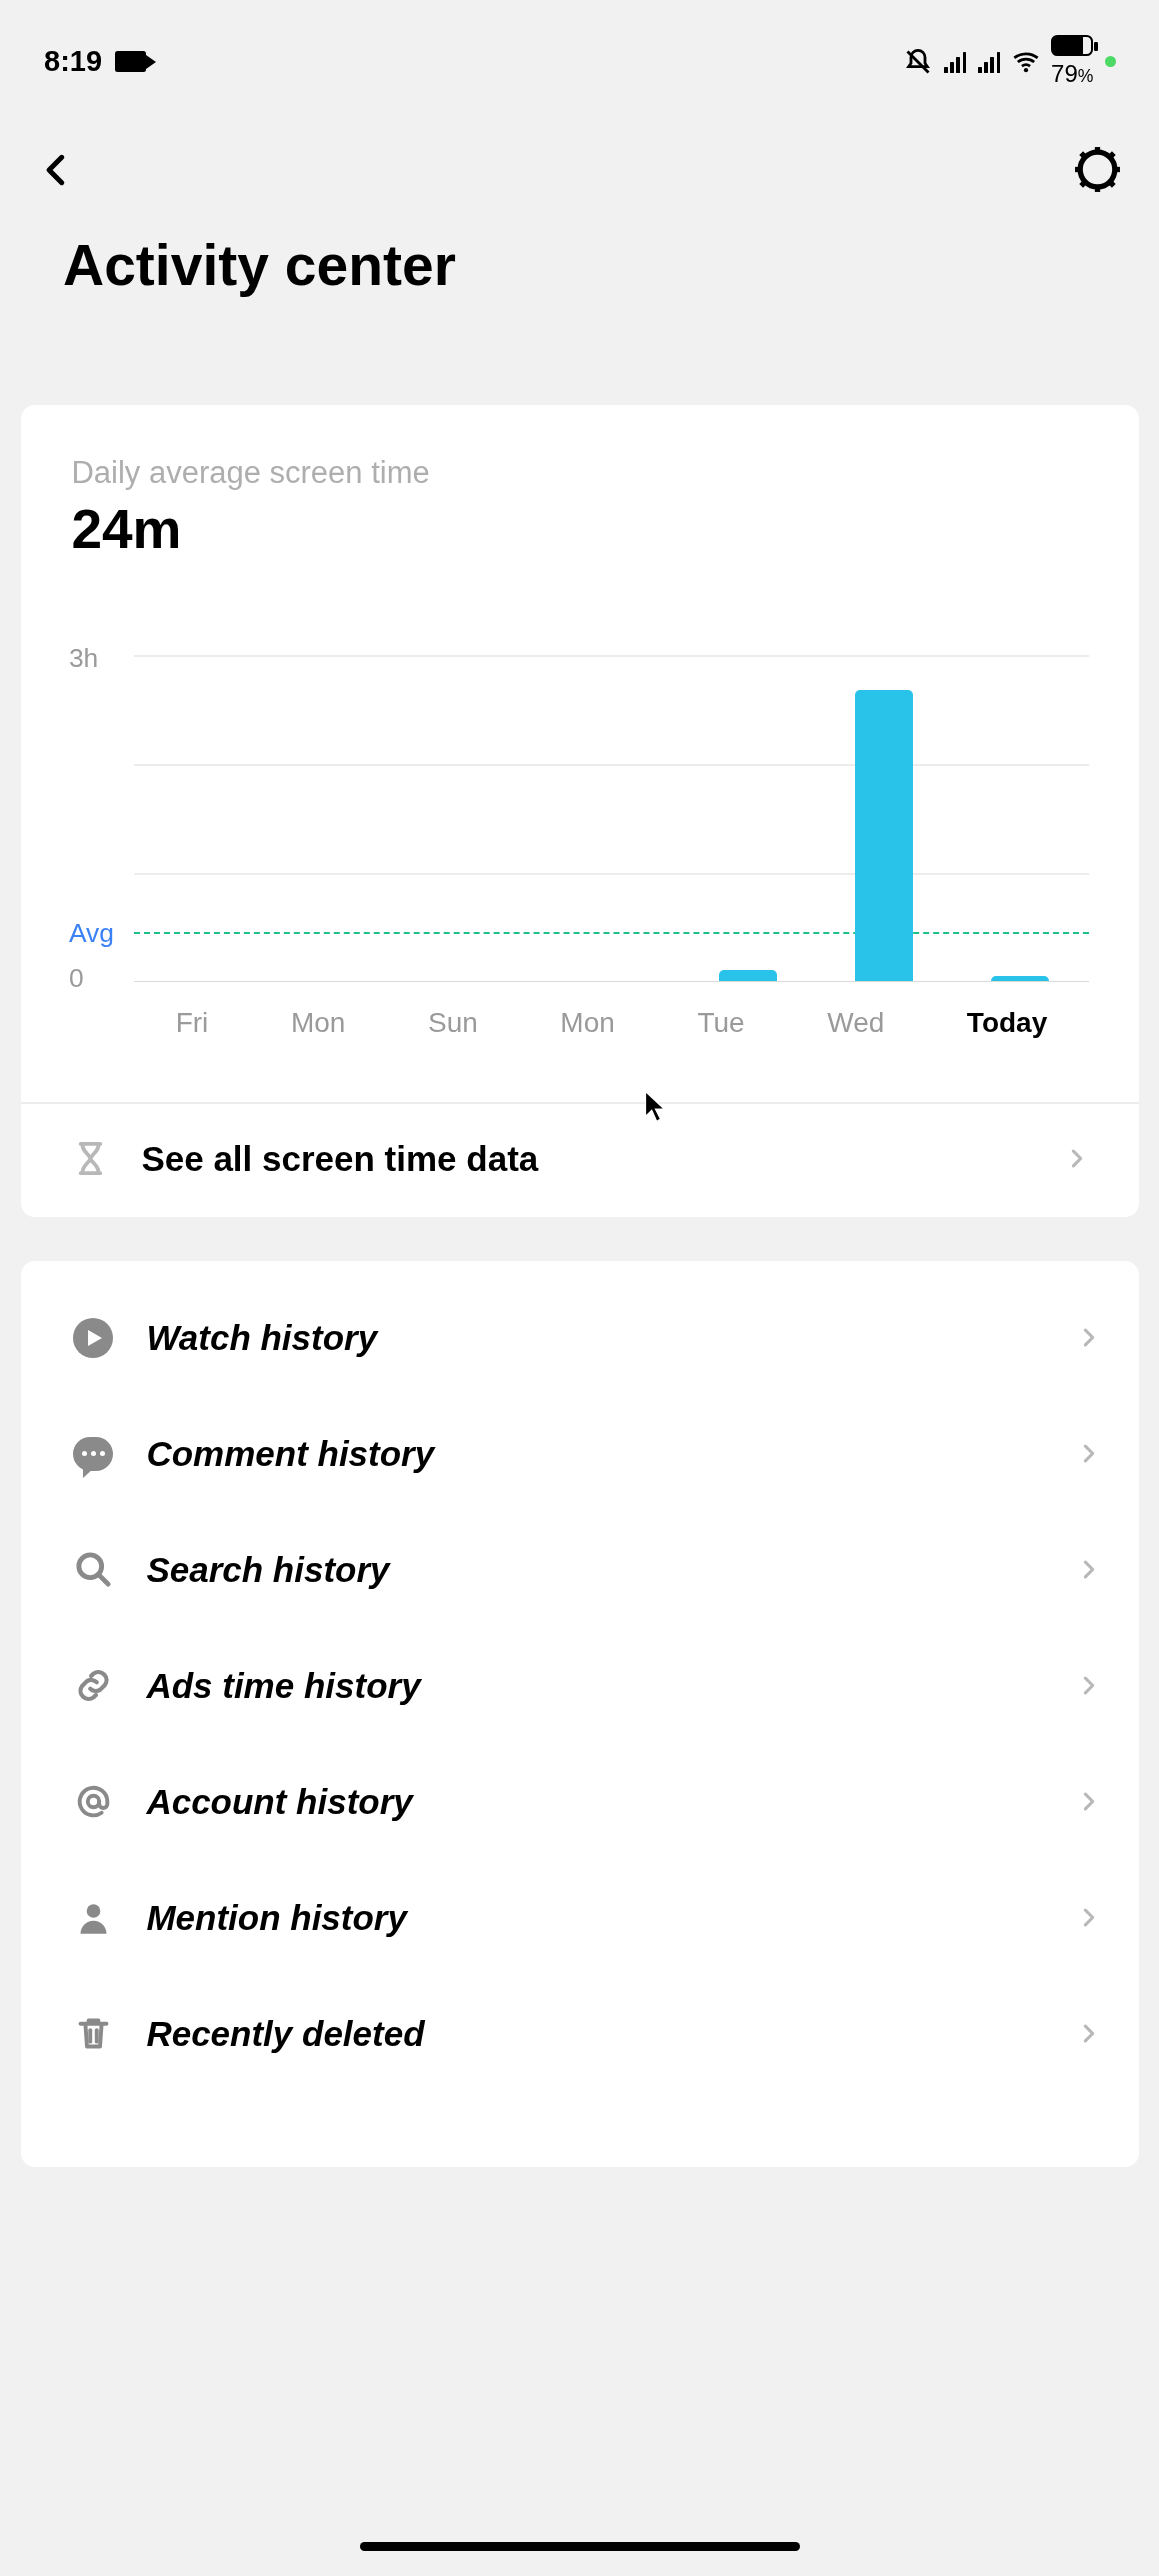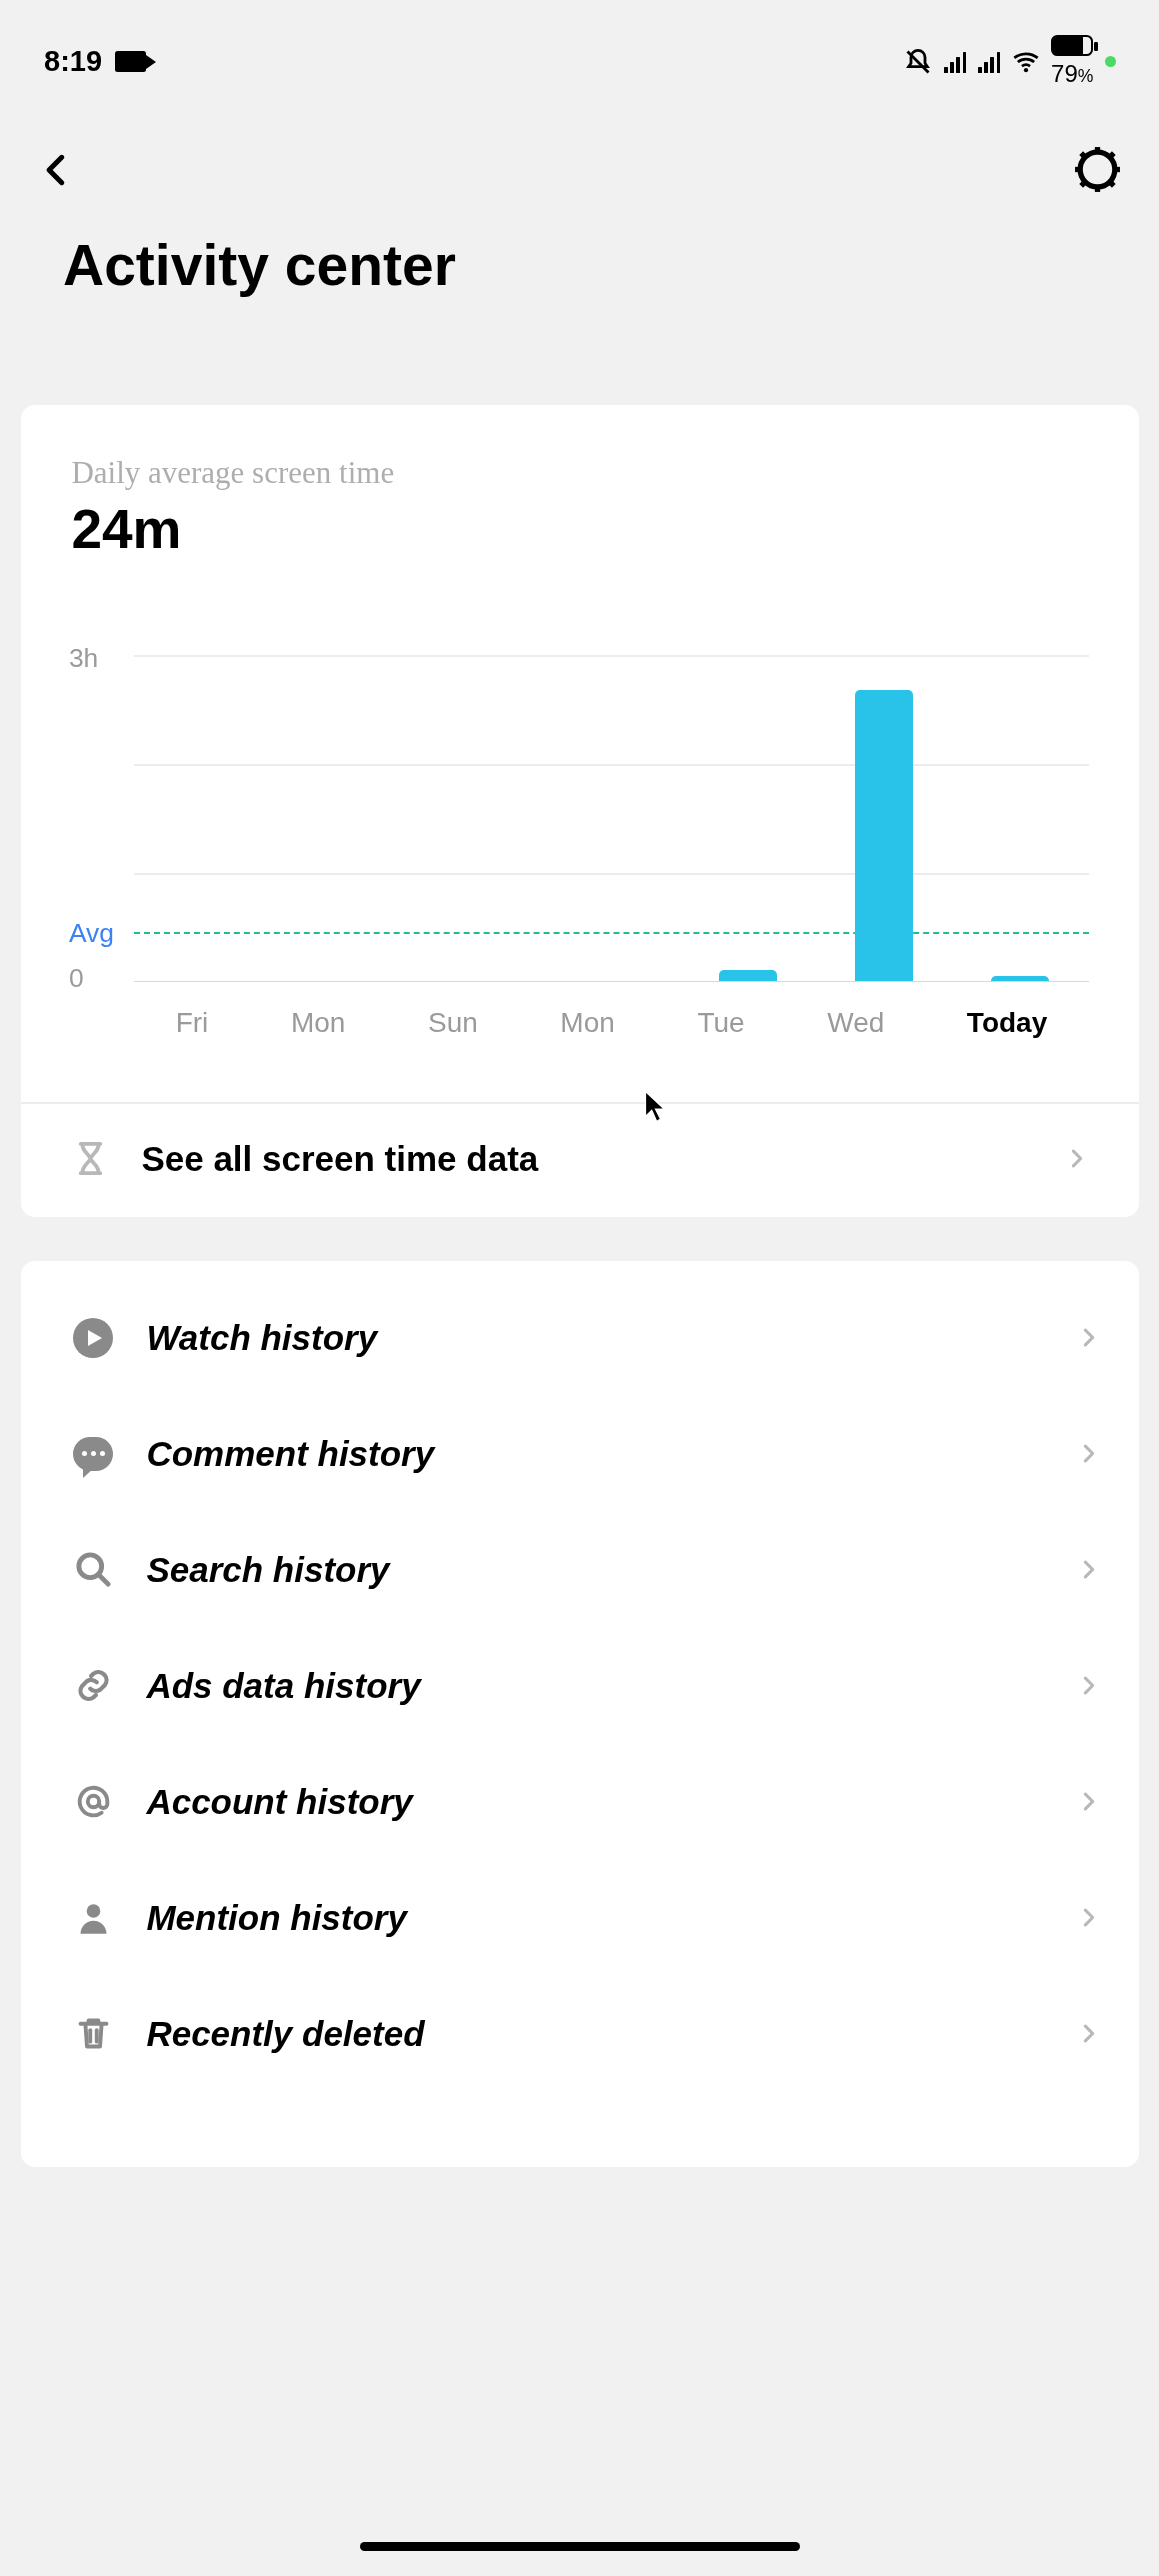--- a/index.html
+++ b/index.html
@@ -61,21 +61,21 @@
 
   
   .card {
     background:#fff;
     border-radius: 14px;
     margin: 0 21.4px;
   }
   .card1 { margin-top: 107px; padding: 50px 50px 0 50px; }
   .card2 { margin-top: 44px; padding: 19px 38px 75px 50px; }
 
-  .subtitle { font-size: 31px; color:#aeaeae;font-family:Liberation Serif, serif; }
+  .subtitle { font-size: 31px; color:#aeaeae; }
   .bignum { font-size: 55px; font-weight: 800; margin-top: 6.3px; }
 
   
   .chart-wrap { position:relative; margin-top: 94px; }
   .y-label { position:absolute; left:-2.5px; font-size:26.4px; color:#9a9a9a; }
   .y-3h { top:-12.6px; }
   .y-0  { top:308px; }
   .avg-label {
     position:absolute; left:-2.5px; top:263px;
     font-size:26.4px; color:#3b82f6;
@@ -289,21 +289,21 @@
       <svg class="chevron" width="25" height="25" viewBox="0 0 24 24">
         <path d="M9 5l7 7-7 7" fill="none" stroke="currentColor" stroke-width="3" stroke-linecap="round" stroke-linejoin="round"></path>
       </svg>
     </div>
     <div class="menu-row">
       <span class="menu-icon">
         <svg width="39" height="39" viewBox="0 0 24 24">
           <path d="M10 14a5 5 0 006 .7l3-3a5 5 0 00-7-7l-1.5 1.5M14 10a5 5 0 00-6-.7l-3 3a5 5 0 007 7l1.5-1.5" fill="none" stroke="#8a8a8a" stroke-width="2.6" stroke-linecap="round"></path>
         </svg>
       </span>
-      <span class="row-text">Ads data history</span>
+      <span class="row-text">Ads time history</span>
       <svg class="chevron" width="25" height="25" viewBox="0 0 24 24">
         <path d="M9 5l7 7-7 7" fill="none" stroke="currentColor" stroke-width="3" stroke-linecap="round" stroke-linejoin="round"></path>
       </svg>
     </div>
     <div class="menu-row">
       <span class="menu-icon">
         <svg width="39" height="39" viewBox="0 0 24 24">
           <circle cx="12" cy="12" r="3.5" fill="none" stroke="#8a8a8a" stroke-width="2.4"></circle>
           <path d="M15.5 12v1.5a2.5 2.5 0 005 0V12a8.5 8.5 0 10-3.5 6.9" fill="none" stroke="#8a8a8a" stroke-width="2.4" stroke-linecap="round"></path>
         </svg>

